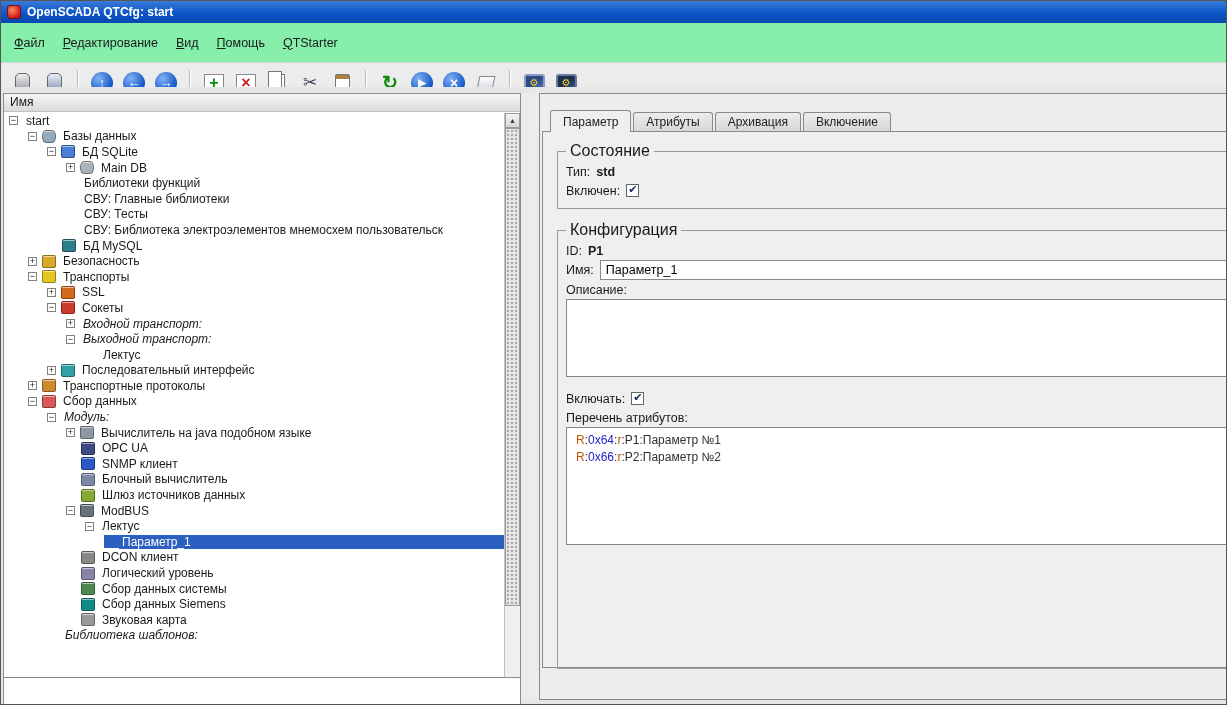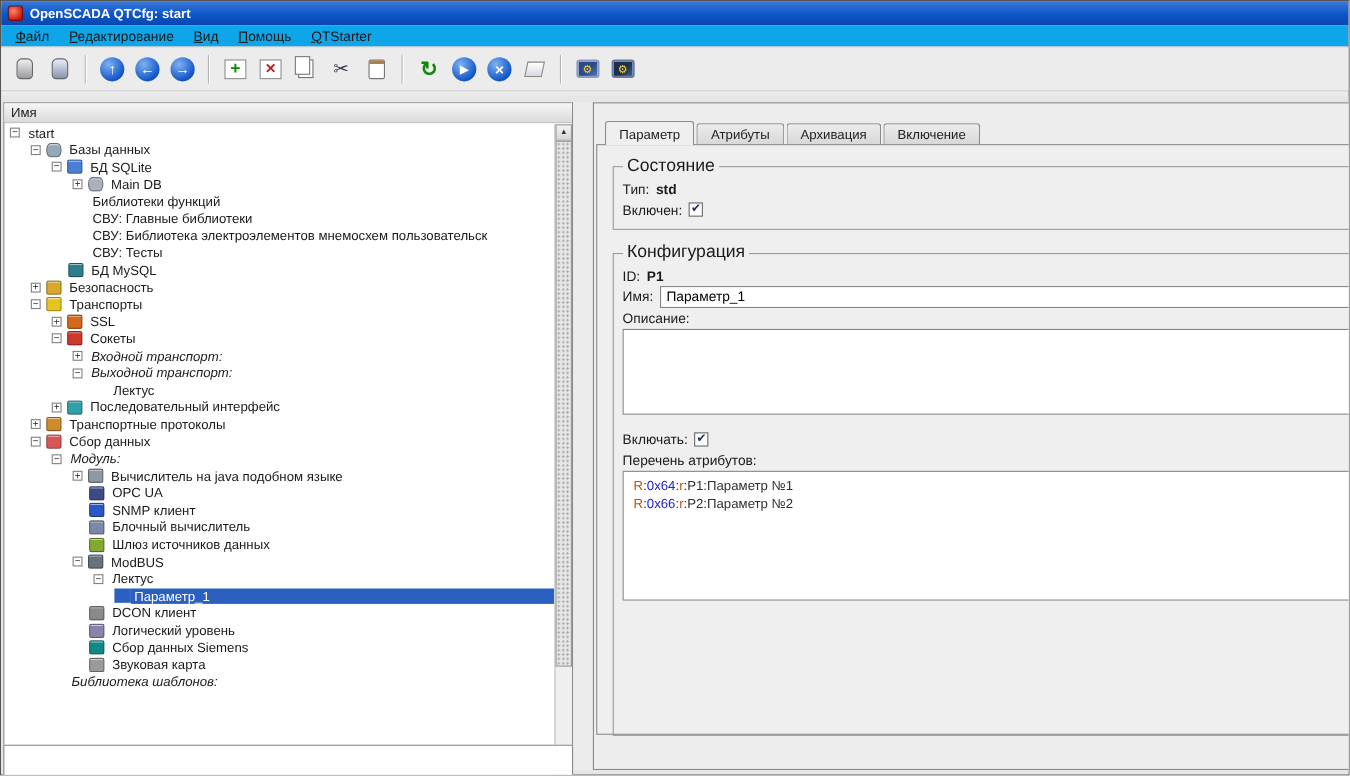--- a/index.html
+++ b/index.html
@@ -9,21 +9,21 @@
   .window { position:relative; width:1227px; height:705px; background:#ececec; border:1px solid #555; overflow:hidden; }
 
   
   .titlebar { height:22px; display:flex; align-items:center; gap:6px; padding:0 6px;
     background:linear-gradient(180deg,#3a7bd8 0%, #0d55c8 55%, #0a47ad 100%); }
   .app-icon { width:14px; height:14px; border-radius:3px; flex:none;
     background:radial-gradient(circle at 35% 35%, #ff8a5c, #c81818 75%); border:1px solid #7a0d0d; }
   .titlebar .title-text { color:#fff; font-weight:bold; font-size:12px; }
 
   
-  .menubar { height:20px; display:flex; align-items:center; background:#0ea5e9;
+  .menubar { height:40px; display:flex; align-items:center; background:#86efac;
     border-bottom:1px solid #d2d2d2; padding-left:4px; font-size:12.5px; }
   .menu-item { display:inline-block; padding:3px 9px; }
   .menu-item::first-letter { text-decoration:underline; }
 
   
   .toolbar { height:40px; display:flex; align-items:center; background:#ececec;
     border-bottom:1px solid #cfcfcf; padding-left:6px; gap:2px; }
   .tb-btn { width:30px; height:30px; display:flex; align-items:center; justify-content:center;
     border-radius:2px; }
   .tb-sep { width:2px; height:26px; border-left:1px solid #b8b8b8; border-right:1px solid #fff; margin:0 6px; flex:none; }
@@ -252,26 +252,26 @@
           <span class="tlabel">Библиотеки функций</span>
         </div>
         <div class="trow">
           <span class="indent" style="width: 61px;"></span>
           <span class="exp-sp"></span>
           <span class="tlabel">СВУ: Главные библиотеки</span>
         </div>
         <div class="trow">
           <span class="indent" style="width: 61px;"></span>
           <span class="exp-sp"></span>
+          <span class="tlabel">СВУ: Тесты</span>
+        </div>
+        <div class="trow">
+          <span class="indent" style="width: 61px;"></span>
+          <span class="exp-sp"></span>
           <span class="tlabel">СВУ: Библиотека электроэлементов мнемосхем пользовательск</span>
-        </div>
-        <div class="trow">
-          <span class="indent" style="width: 61px;"></span>
-          <span class="exp-sp"></span>
-          <span class="tlabel">СВУ: Тесты</span>
         </div>
         <div class="trow">
           <span class="indent" style="width: 42px;"></span>
           <span class="exp-sp"></span>
           <span class="ticon ti-mysql-db-icon"></span>
           <span class="tlabel">БД MySQL</span>
         </div>
         <div class="trow">
           <span class="indent" style="width: 23px;"></span>
           <span class="exp">+</span>
@@ -384,20 +384,26 @@
           <span class="indent" style="width: 61px;"></span>
           <span class="exp-sp"></span>
           <span class="ticon ti-dcon-icon"></span>
           <span class="tlabel">DCON клиент</span>
         </div>
         <div class="trow">
           <span class="indent" style="width: 61px;"></span>
           <span class="exp-sp"></span>
           <span class="ticon ti-logic-icon"></span>
           <span class="tlabel">Логический уровень</span>
+        </div>
+        <div class="trow">
+          <span class="indent" style="width: 61px;"></span>
+          <span class="exp-sp"></span>
+          <span class="ticon ti-system-daq-icon"></span>
+          <span class="tlabel">Сбор данных системы</span>
         </div>
         <div class="trow">
           <span class="indent" style="width: 61px;"></span>
           <span class="exp-sp"></span>
           <span class="ticon ti-siemens-icon"></span>
           <span class="tlabel">Сбор данных Siemens</span>
         </div>
         <div class="trow">
           <span class="indent" style="width: 61px;"></span>
           <span class="exp-sp"></span>

